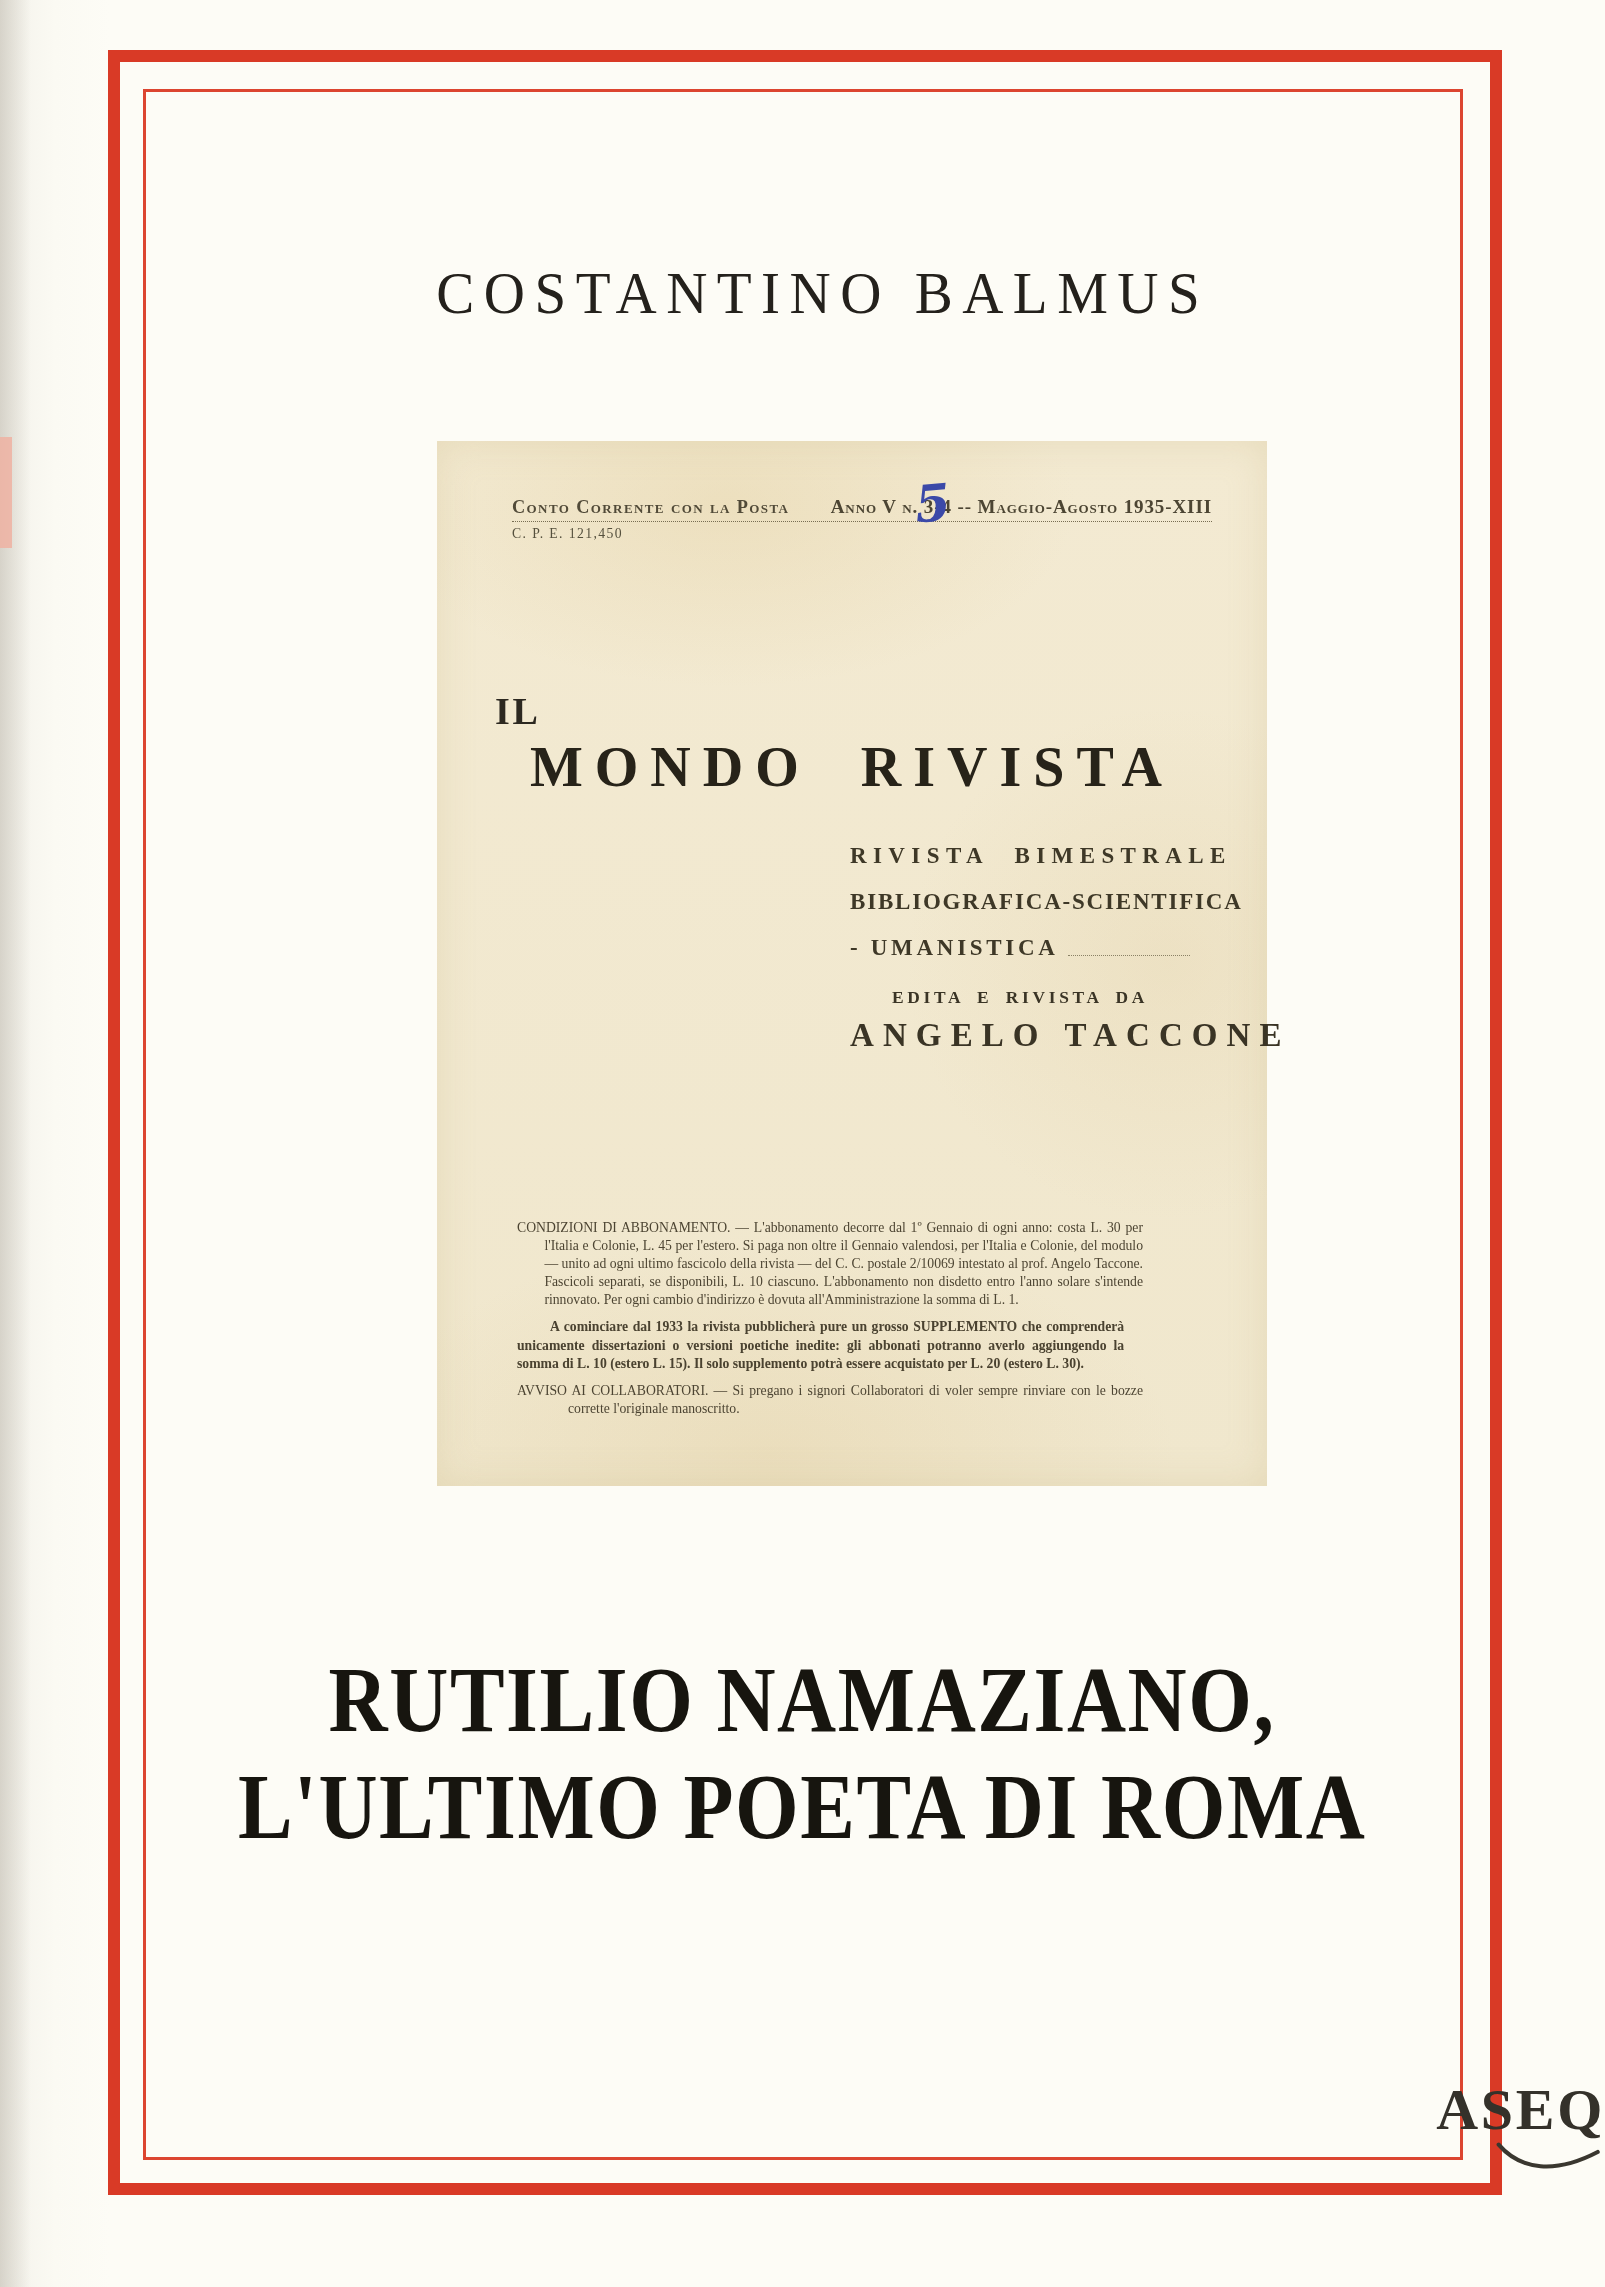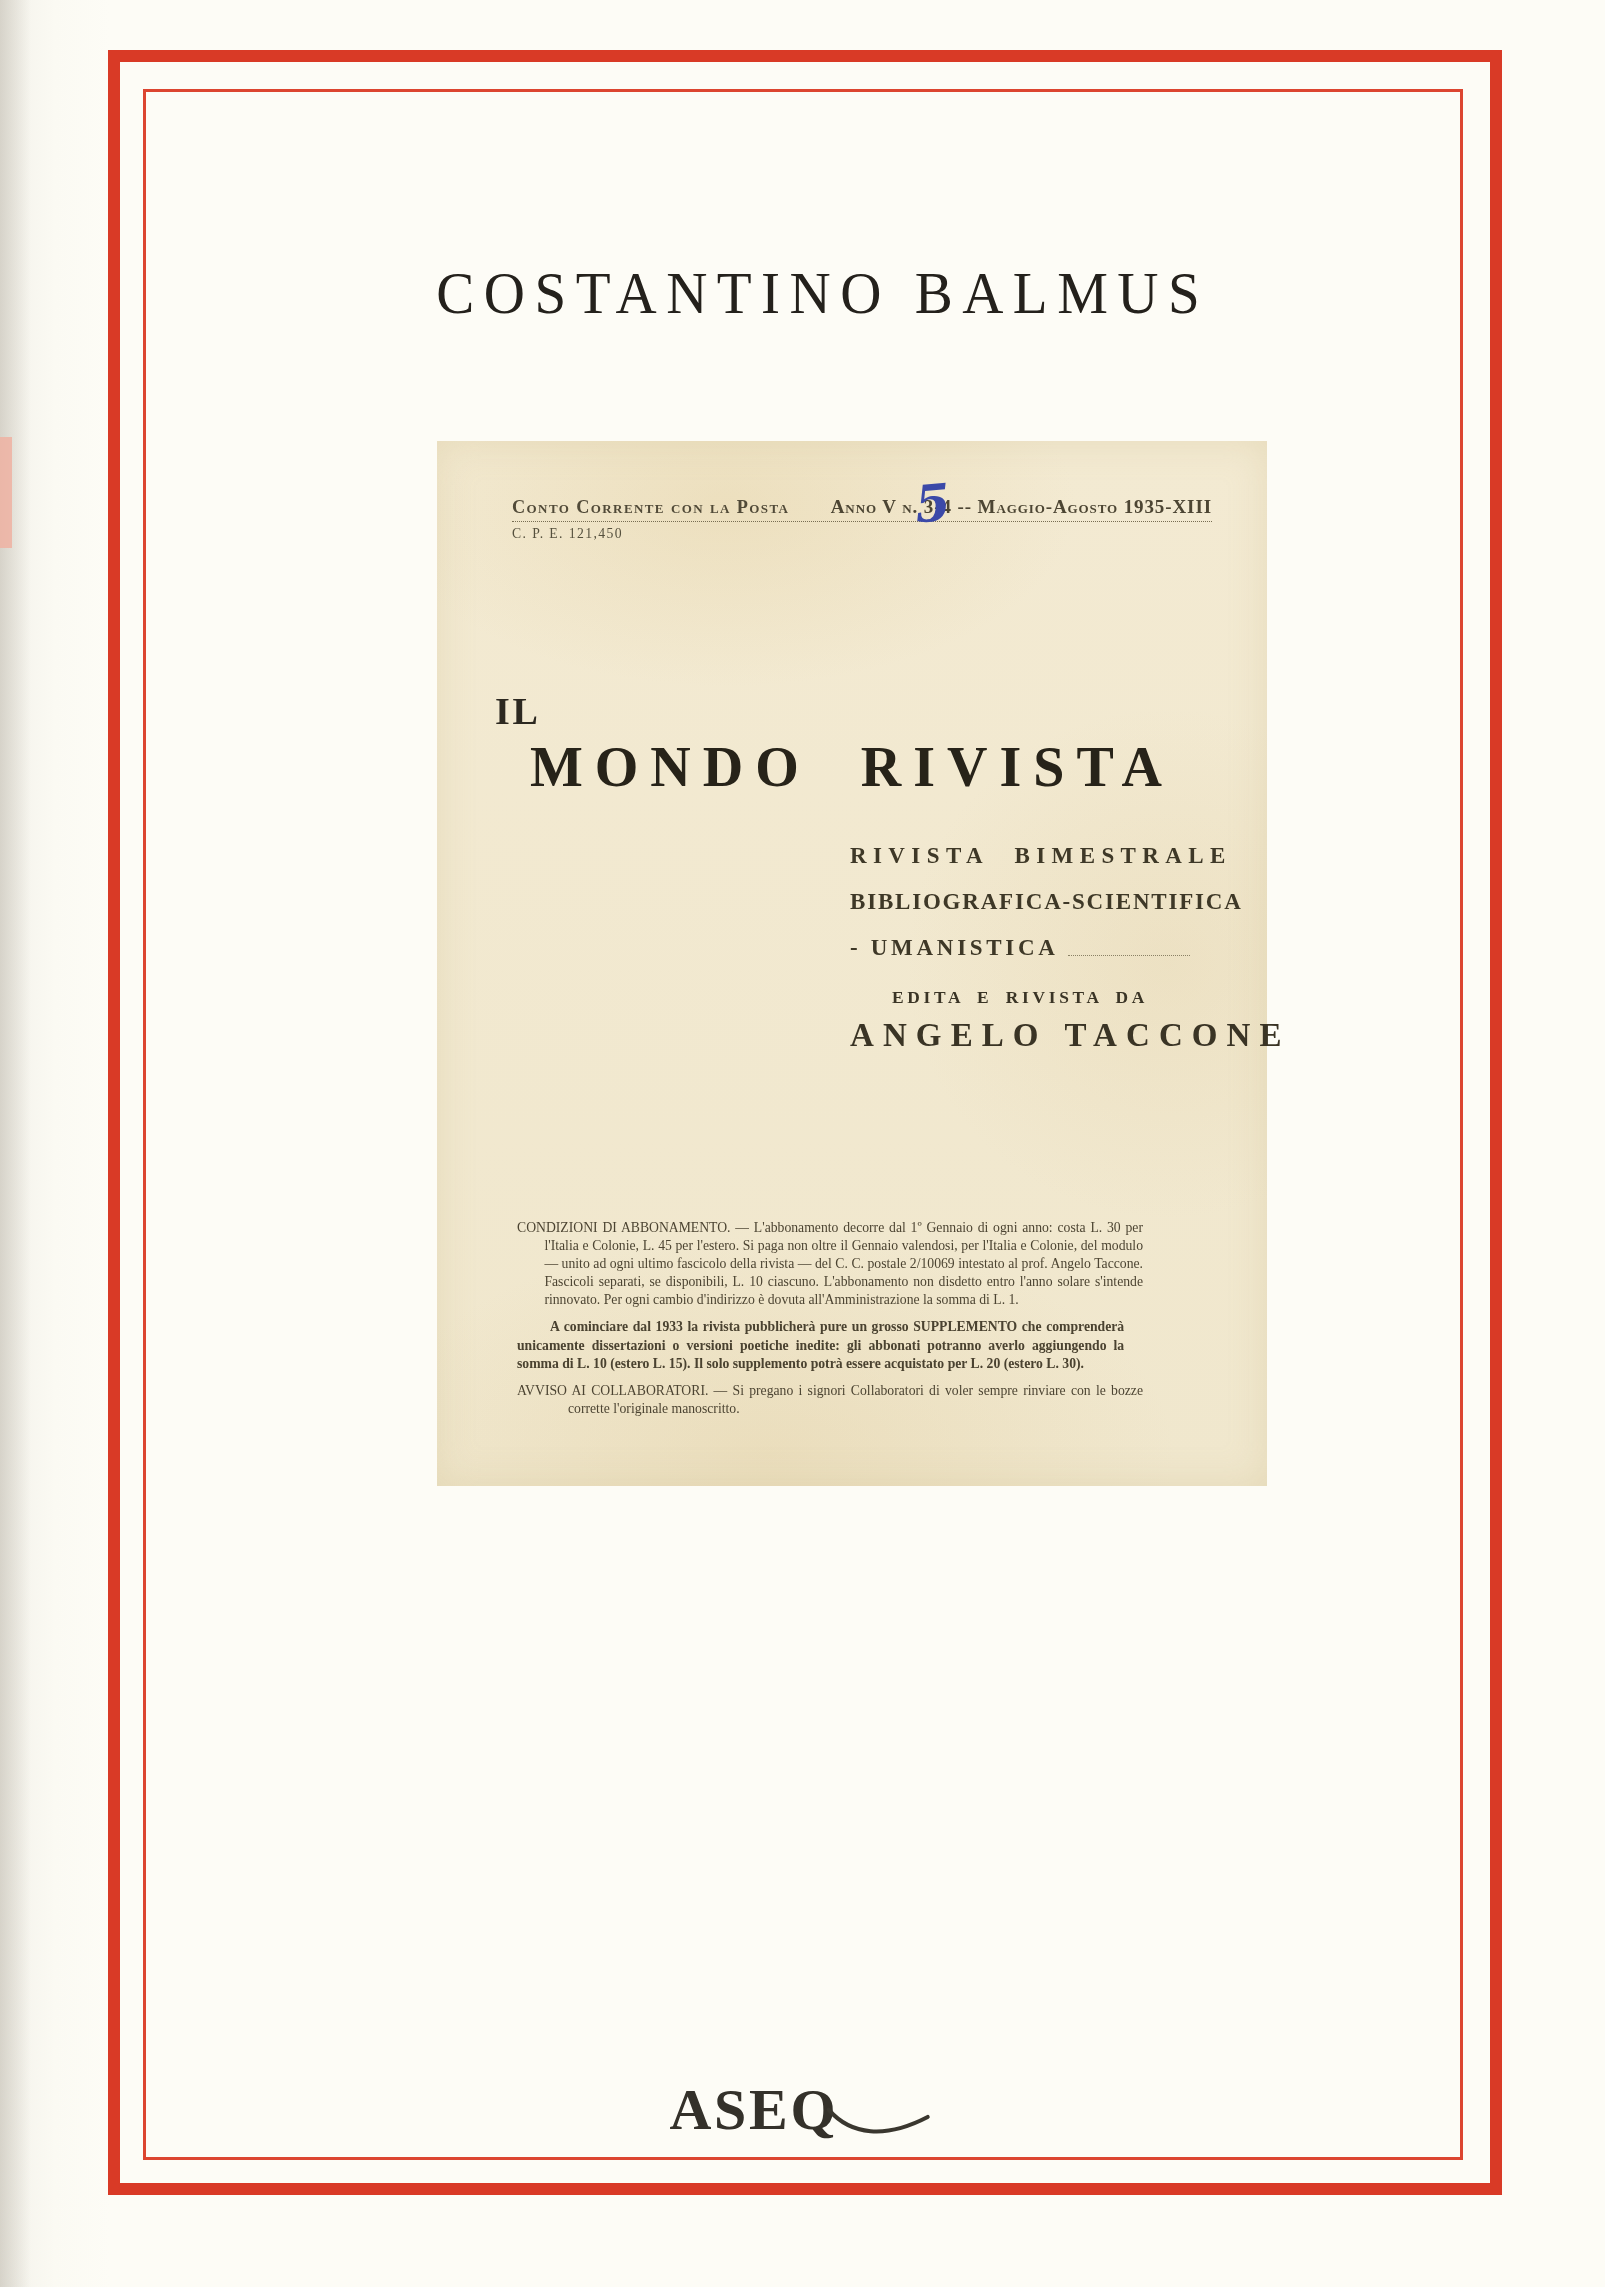--- a/index.html
+++ b/index.html
@@ -75,21 +75,21 @@
   .fineprint .p-supp{font-weight:700;text-indent:33px;width:97%;color:#4a4230;}
   .fineprint .p-corr{text-indent:33px;}
   .fineprint .p-avv{padding-left:51px;text-indent:-51px;margin-bottom:0;}
 
   
   .book-title{position:absolute;left:0;right:0;top:1647px;text-align:center;
     font-size:93px;font-weight:700;letter-spacing:1.8px;line-height:1.15;color:#17150f;}
   .book-title .line{display:block;white-space:nowrap;}
   .book-title .squeeze{display:inline-block;transform:scaleX(.88);transform-origin:center;}
 
-  .publisher{position:absolute;left:0;right:0;top:2081px;display:flex;justify-content:center;align-items:flex-end;}
+  .publisher{position:absolute;left:0;right:0;top:2081px;display:flex;justify-content:center;align-items:flex-end;flex-direction:column;}
   .publisher .mark{font-size:58px;font-weight:600;letter-spacing:2.7px;color:#34312a;line-height:1;}
   .publisher svg{margin-left:-12.8px;margin-bottom:-1.8px;}
 </style>
 </head>
 <body>
 
 <div class="page">
 
   <div class="scan-edge"></div>
   <div class="pink-mark"></div>
@@ -133,20 +133,24 @@
     </div>
 
     <div class="fineprint">
       <p class="p-cond">CONDIZIONI DI ABBONAMENTO. — L'abbonamento decorre dal 1º Gennaio di ogni anno: costa L. 30 per l'Italia e Colonie, L. 45 per l'estero. Si paga non oltre il Gennaio valendosi, per l'Italia e Colonie, del modulo — unito ad ogni ultimo fascicolo della rivista — del C. C. postale 2/10069 intestato al prof. Angelo Taccone. Fascicoli separati, se disponibili, L. 10 ciascuno. L'abbonamento non disdetto entro l'anno solare s'intende rinnovato. Per ogni cambio d'indirizzo è dovuta all'Amministrazione la somma di L. 1.</p>
       <p class="p-supp">A cominciare dal 1933 la rivista pubblicherà pure un grosso SUPPLEMENTO che comprenderà unicamente dissertazioni o versioni poetiche inedite: gli abbonati potranno averlo aggiungendo la somma di L. 10 (estero L. 15). Il solo supplemento potrà essere acquistato per L. 20 (estero L. 30).</p>
       <p class="p-avv">AVVISO AI COLLABORATORI. — Si pregano i signori Collaboratori di voler sempre rinviare con le bozze corrette l'originale manoscritto.</p>
     </div>
 
   </div>
 
+  <div class="book-title">
+    <span class="line"><span class="squeeze">RUTILIO NAMAZIANO,</span></span>
+    <span class="line"><span class="squeeze">L'ULTIMO POETA DI ROMA</span></span>
+  </div>
 
   <div class="publisher">
     <span class="mark">ASEQ</span>
     <svg width="110" height="37" viewBox="0 0 120 40">
       <path d="M4 6 C 28 34, 66 38, 112 14" fill="none" stroke="#3a372f" stroke-width="4.5" stroke-linecap="round"></path>
     </svg>
   </div>
 
 </div>
 

